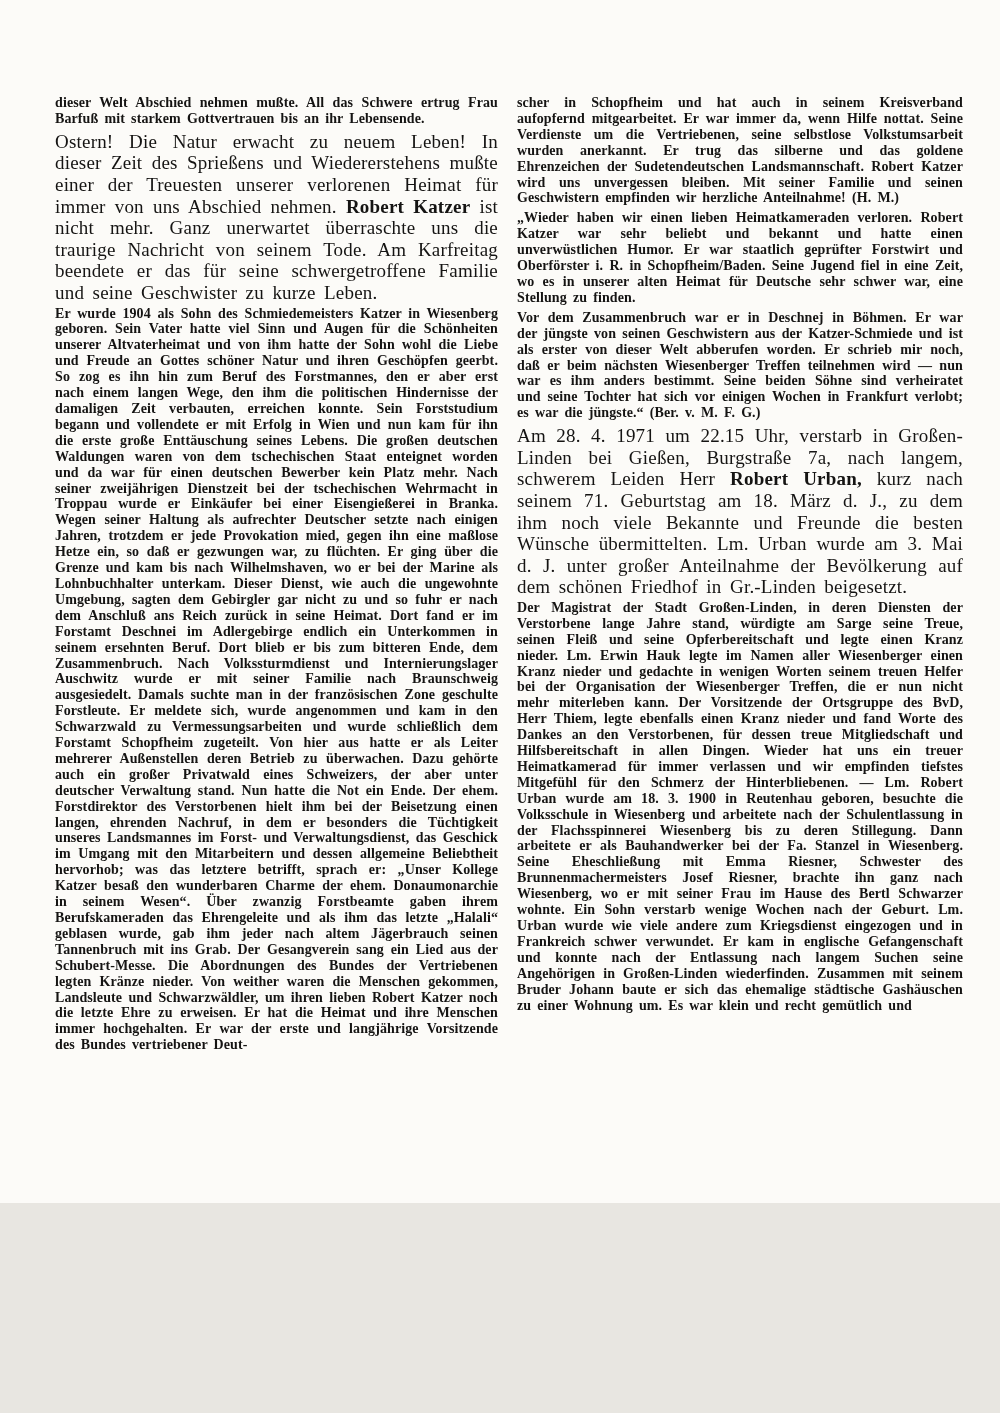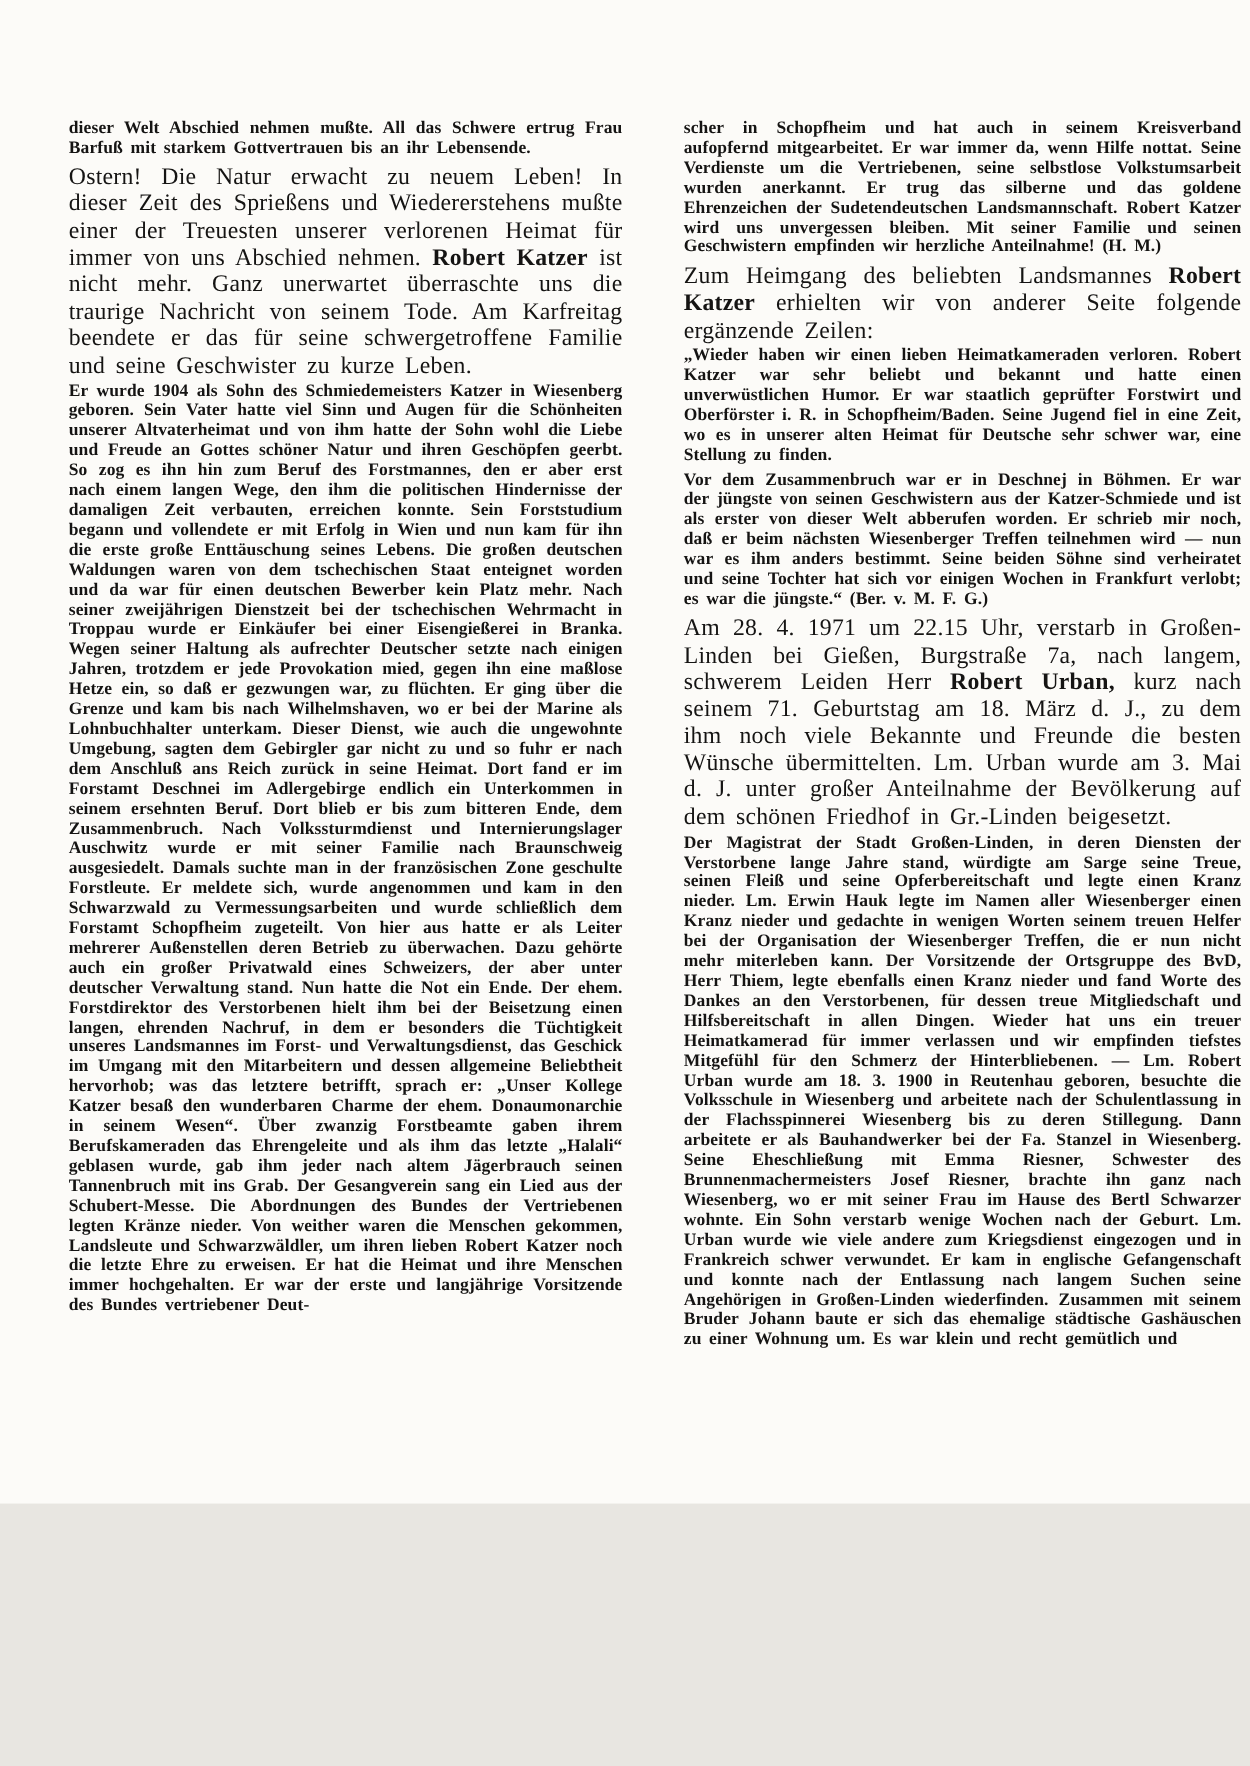--- a/index.html
+++ b/index.html
@@ -15,21 +15,21 @@
     background: #fcfbf8;
     color: #151413;
     font-family: "Liberation Serif", "DejaVu Serif", serif;
     overflow: hidden;
   }
   .column {
     position: absolute;
     top: 95px;
   }
   .column.left  { left: 55px;  width: 443px; }
-  .column.right { left: 547px; width: 446px; }
+  .column.right { left: 517px; width: 446px; }
   p { margin: 0 0 4px 0; text-align: justify; }
   .small {
     font-size: 14px;
     line-height: 15.9px;
     font-weight: bold;
     word-spacing: 2.5px;
     letter-spacing: 0.1px;
   }
   .large {
     font-size: 19px;
@@ -72,23 +72,20 @@
     <p class="large">
       <span>Ostern! Die Natur erwacht zu neuem Leben! In dieser Zeit des Sprießens und Wiedererstehens mußte einer der Treuesten unserer verlorenen Heimat für immer von uns Abschied nehmen. </span><strong>Robert Katzer</strong><span> ist nicht mehr. Ganz unerwartet überraschte uns die traurige Nachricht von seinem Tode. Am Karfreitag beendete er das für seine schwergetroffene Familie und seine Geschwister zu kurze Leben.</span>
     </p>
 
     <p class="small">Er wurde 1904 als Sohn des Schmiedemeisters Katzer in Wiesenberg geboren. Sein Vater hatte viel Sinn und Augen für die Schönheiten unserer Altvaterheimat und von ihm hatte der Sohn wohl die Liebe und Freude an Gottes schöner Natur und ihren Geschöpfen geerbt. So zog es ihn hin zum Beruf des Forstmannes, den er aber erst nach einem langen Wege, den ihm die politischen Hindernisse der damaligen Zeit verbauten, erreichen konnte. Sein Forststudium begann und vollendete er mit Erfolg in Wien und nun kam für ihn die erste große Enttäuschung seines Lebens. Die großen deutschen Waldungen waren von dem tschechischen Staat enteignet worden und da war für einen deutschen Bewerber kein Platz mehr. Nach seiner zweijährigen Dienstzeit bei der tschechischen Wehrmacht in Troppau wurde er Einkäufer bei einer Eisengießerei in Branka. Wegen seiner Haltung als aufrechter Deutscher setzte nach einigen Jahren, trotzdem er jede Provokation mied, gegen ihn eine maßlose Hetze ein, so daß er gezwungen war, zu flüchten. Er ging über die Grenze und kam bis nach Wilhelmshaven, wo er bei der Marine als Lohnbuchhalter unterkam. Dieser Dienst, wie auch die ungewohnte Umgebung, sagten dem Gebirgler gar nicht zu und so fuhr er nach dem Anschluß ans Reich zurück in seine Heimat. Dort fand er im Forstamt Deschnei im Adlergebirge endlich ein Unterkommen in seinem ersehnten Beruf. Dort blieb er bis zum bitteren Ende, dem Zusammenbruch. Nach Volkssturmdienst und Internierungslager Auschwitz wurde er mit seiner Familie nach Braunschweig ausgesiedelt. Damals suchte man in der französischen Zone geschulte Forstleute. Er meldete sich, wurde angenommen und kam in den Schwarzwald zu Vermessungsarbeiten und wurde schließlich dem Forstamt Schopfheim zugeteilt. Von hier aus hatte er als Leiter mehrerer Außenstellen deren Betrieb zu überwachen. Dazu gehörte auch ein großer Privatwald eines Schweizers, der aber unter deutscher Verwaltung stand. Nun hatte die Not ein Ende. Der ehem. Forstdirektor des Verstorbenen hielt ihm bei der Beisetzung einen langen, ehrenden Nachruf, in dem er besonders die Tüchtigkeit unseres Landsmannes im Forst- und Verwaltungsdienst, das Geschick im Umgang mit den Mitarbeitern und dessen allgemeine Beliebtheit hervorhob; was das letztere betrifft, sprach er: „Unser Kollege Katzer besaß den wunderbaren Charme der ehem. Donaumonarchie in seinem Wesen“. Über zwanzig Forstbeamte gaben ihrem Berufskameraden das Ehrengeleite und als ihm das letzte „Halali“ geblasen wurde, gab ihm jeder nach altem Jägerbrauch seinen Tannenbruch mit ins Grab. Der Gesangverein sang ein Lied aus der Schubert-Messe. Die Abordnungen des Bundes der Vertriebenen legten Kränze nieder. Von weither waren die Menschen gekommen, Landsleute und Schwarzwäldler, um ihren lieben Robert Katzer noch die letzte Ehre zu erweisen. Er hat die Heimat und ihre Menschen immer hochgehalten. Er war der erste und langjährige Vorsitzende des Bundes vertriebener Deut-</p>
   </div>
 
   <div class="column right">
     <p class="small">scher in Schopfheim und hat auch in seinem Kreisverband aufopfernd mitgearbeitet. Er war immer da, wenn Hilfe nottat. Seine Verdienste um die Vertriebenen, seine selbstlose Volkstumsarbeit wurden anerkannt. Er trug das silberne und das goldene Ehrenzeichen der Sudetendeutschen Landsmannschaft. Robert Katzer wird uns unvergessen bleiben. Mit seiner Familie und seinen Geschwistern empfinden wir herzliche Anteilnahme! (H. M.)</p>
 
-    <p class="large">
-      <span>Zum Heimgang des beliebten Landsmannes </span><strong>Robert Katzer</strong><span> erhielten wir von anderer Seite folgende ergänzende Zeilen:</span>
-    </p>
 
     <p class="small">„Wieder haben wir einen lieben Heimatkameraden verloren. Robert Katzer war sehr beliebt und bekannt und hatte einen unverwüstlichen Humor. Er war staatlich geprüfter Forstwirt und Oberförster i. R. in Schopfheim/Baden. Seine Jugend fiel in eine Zeit, wo es in unserer alten Heimat für Deutsche sehr schwer war, eine Stellung zu finden.</p>
 
     <p class="small">Vor dem Zusammenbruch war er in Deschnej in Böhmen. Er war der jüngste von seinen Geschwistern aus der Katzer-Schmiede und ist als erster von dieser Welt abberufen worden. Er schrieb mir noch, daß er beim nächsten Wiesenberger Treffen teilnehmen wird — nun war es ihm anders bestimmt. Seine beiden Söhne sind verheiratet und seine Tochter hat sich vor einigen Wochen in Frankfurt verlobt; es war die jüngste.“ (Ber. v. M. F. G.)</p>
 
     <p class="large">
       <span>Am 28. 4. 1971 um 22.15 Uhr, verstarb in Großen-Linden bei Gießen, Burgstraße 7a, nach langem, schwerem Leiden Herr </span><strong>Robert Urban,</strong><span> kurz nach seinem 71. Geburtstag am 18. März d. J., zu dem ihm noch viele Bekannte und Freunde die besten Wünsche übermittelten. Lm. Urban wurde am 3. Mai d. J. unter großer Anteilnahme der Bevölkerung auf dem schönen Friedhof in Gr.-Linden beigesetzt.</span>
     </p>
 
     <p class="small">Der Magistrat der Stadt Großen-Linden, in deren Diensten der Verstorbene lange Jahre stand, würdigte am Sarge seine Treue, seinen Fleiß und seine Opferbereitschaft und legte einen Kranz nieder. Lm. Erwin Hauk legte im Namen aller Wiesenberger einen Kranz nieder und gedachte in wenigen Worten seinem treuen Helfer bei der Organisation der Wiesenberger Treffen, die er nun nicht mehr miterleben kann. Der Vorsitzende der Ortsgruppe des BvD, Herr Thiem, legte ebenfalls einen Kranz nieder und fand Worte des Dankes an den Verstorbenen, für dessen treue Mitgliedschaft und Hilfsbereitschaft in allen Dingen. Wieder hat uns ein treuer Heimatkamerad für immer verlassen und wir empfinden tiefstes Mitgefühl für den Schmerz der Hinterbliebenen. — Lm. Robert Urban wurde am 18. 3. 1900 in Reutenhau geboren, besuchte die Volksschule in Wiesenberg und arbeitete nach der Schulentlassung in der Flachsspinnerei Wiesenberg bis zu deren Stillegung. Dann arbeitete er als Bauhandwerker bei der Fa. Stanzel in Wiesenberg. Seine Eheschließung mit Emma Riesner, Schwester des Brunnenmachermeisters Josef Riesner, brachte ihn ganz nach Wiesenberg, wo er mit seiner Frau im Hause des Bertl Schwarzer wohnte. Ein Sohn verstarb wenige Wochen nach der Geburt. Lm. Urban wurde wie viele andere zum Kriegsdienst eingezogen und in Frankreich schwer verwundet. Er kam in englische Gefangenschaft und konnte nach der Entlassung nach langem Suchen seine Angehörigen in Großen-Linden wiederfinden. Zusammen mit seinem Bruder Johann baute er sich das ehemalige städtische Gashäuschen zu einer Wohnung um. Es war klein und recht gemütlich und</p>

